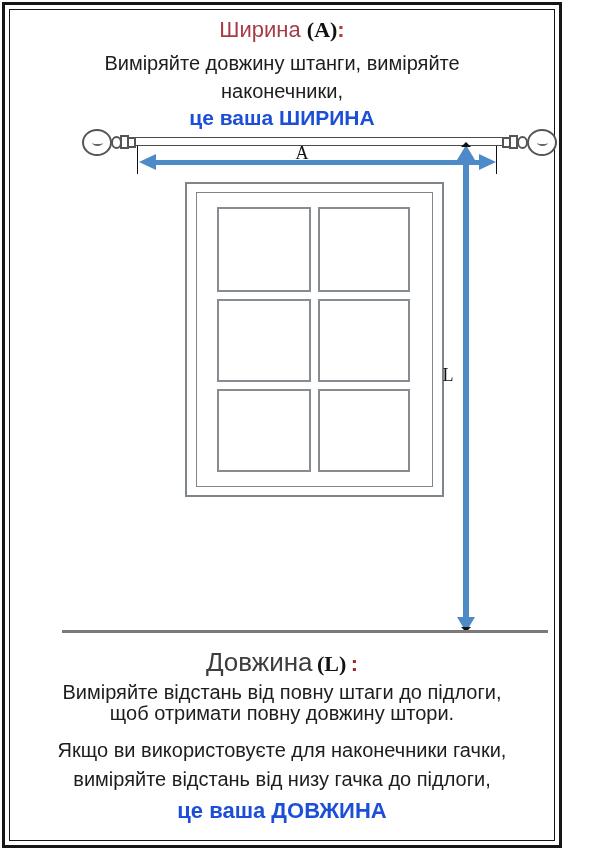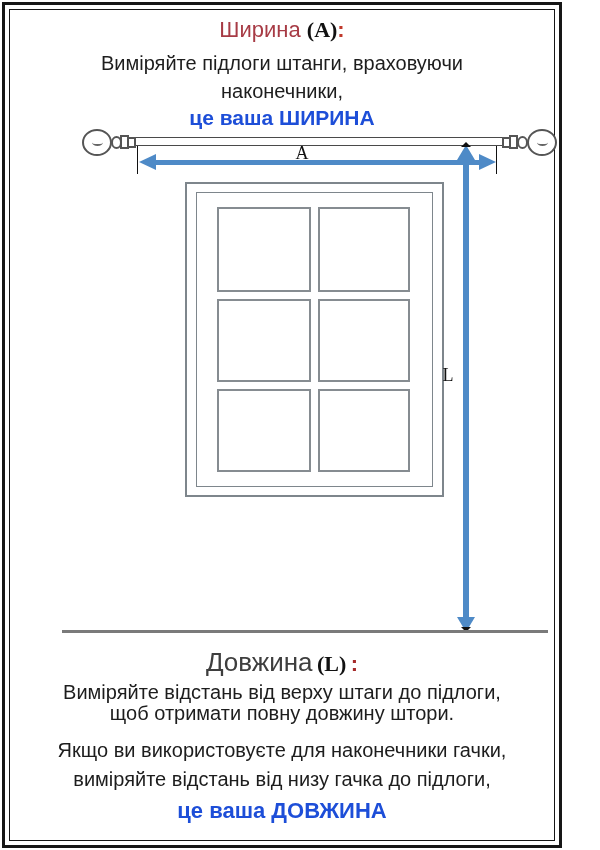--- a/index.html
+++ b/index.html
@@ -79,21 +79,21 @@
 <body>
 
 <div class="page">
   <div class="frame-outer"></div>
   <div class="frame-inner"></div>
 
   <div class="tline title" style="top:17px;">
     <span class="label-maroon">Ширина</span>
     <span class="sym">(A)</span><span class="colon-red">:</span>
   </div>
-  <div class="tline body-line" style="top:52px;">Виміряйте підлоги штанги, враховуючи</div>
+  <div class="tline body-line" style="top:52px;">Виміряйте довжину штанги, виміряйте</div>
   <div class="tline body-line" style="top:80px;">наконечники,</div>
   <div class="tline red-strong" style="top:106px;">це ваша ШИРИНА</div>
 
   <div class="rod"></div>
   <div class="finial-ball l"></div>
   <div class="finial-smile l"></div>
   <div class="finial-ring l"></div>
   <div class="collar-big l"></div>
   <div class="collar-small l"></div>
   <div class="finial-ball r"></div>
@@ -128,18 +128,18 @@
   <div class="tip-mark-bottom"></div>
   <div class="l-label">L</div>
 
   <div class="floor"></div>
 
   <div class="tline len-title" style="top:647px;">
     <span class="label-gray">Довжина</span>
     <span class="sym">(L)</span>
     <span class="colon-dark">:</span>
   </div>
-  <div class="tline body-line" style="top:681px;">Виміряйте відстань від верху штаги до підлоги,</div>
+  <div class="tline body-line" style="top:681px;">Виміряйте відстань від повну штаги до підлоги,</div>
   <div class="tline body-line" style="top:702px;">щоб отримати повну довжину штори.</div>
   <div class="tline body-line" style="top:739px;">Якщо ви використовуєте для наконечники гачки,</div>
   <div class="tline red-strong" style="top:798px;font-size:22px;">це ваша ДОВЖИНА</div>
   <div class="tline body-line" style="top:768px;">виміряйте відстань від низу гачка до підлоги,</div>
 </div>
 
 </body></html>

